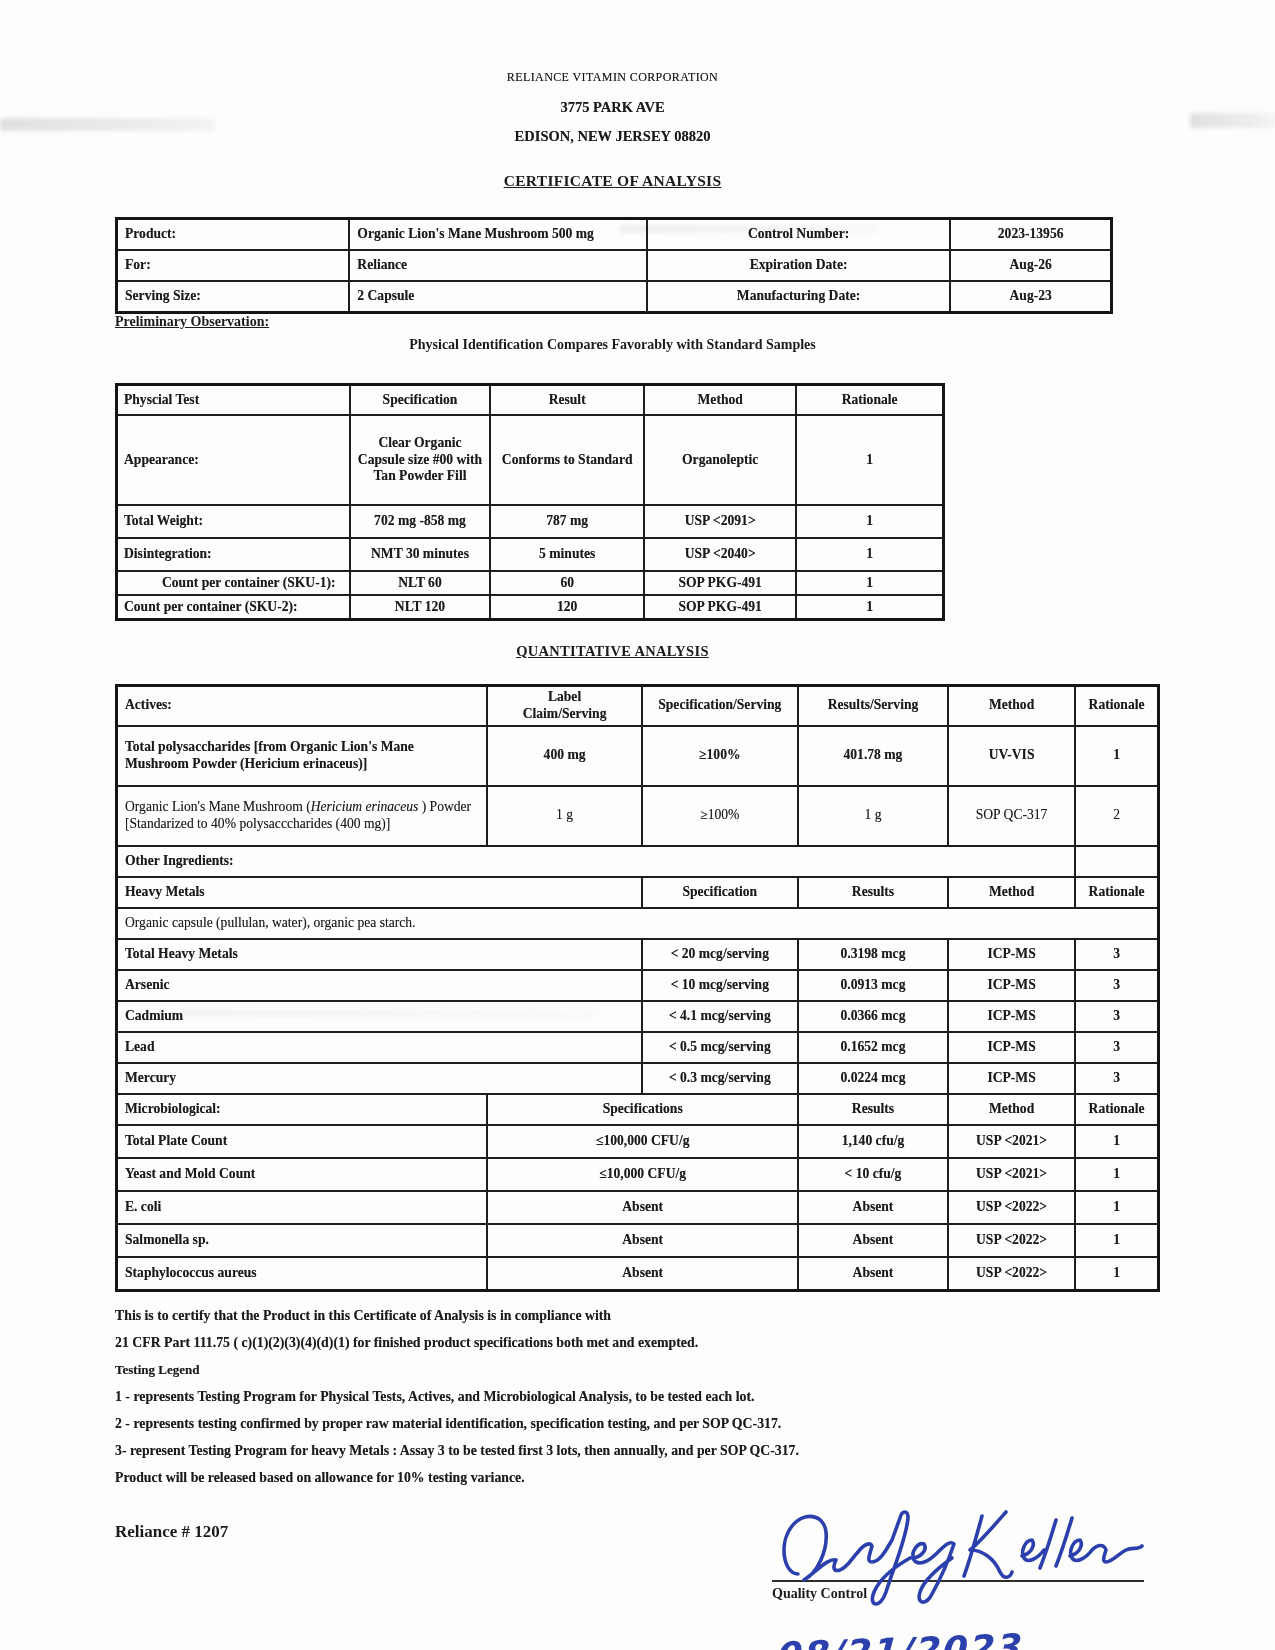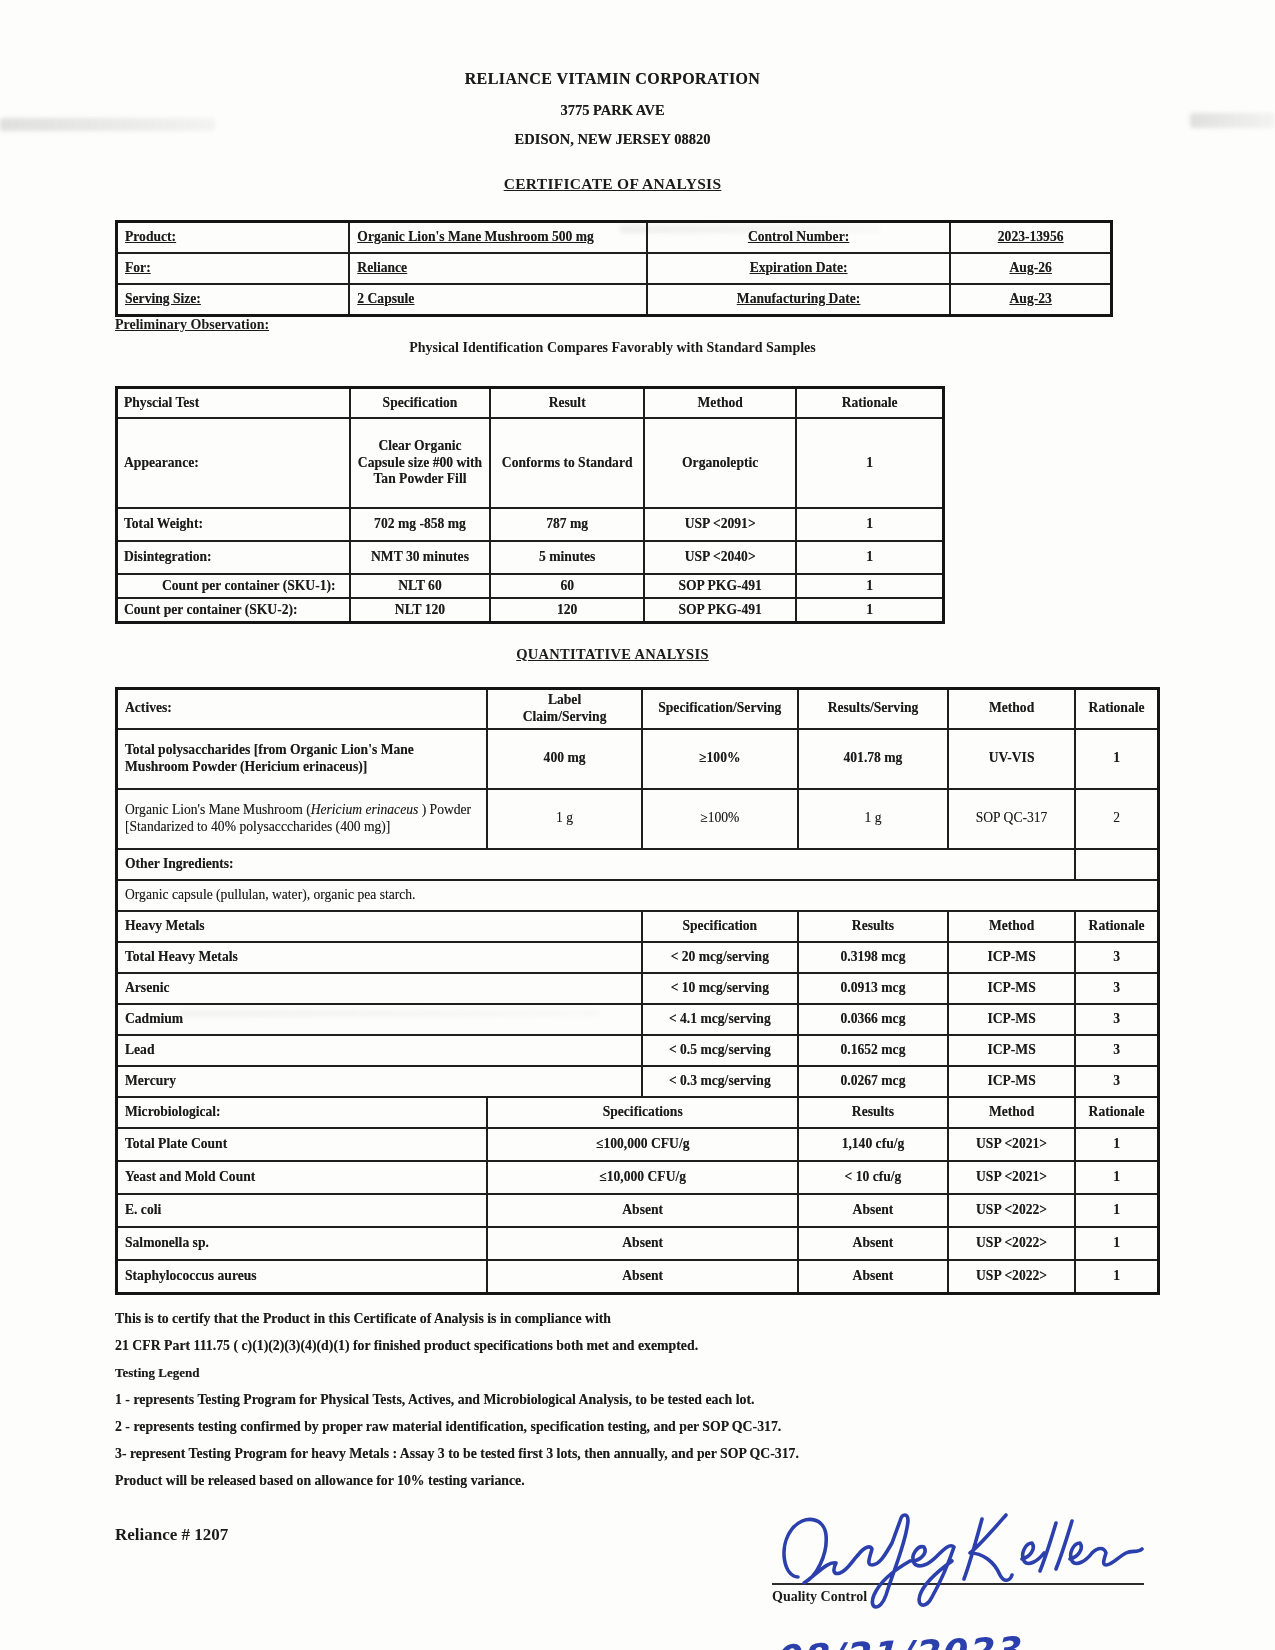--- a/index.html
+++ b/index.html
@@ -10,27 +10,27 @@
   }
   .page{position:relative;width:1045px;margin:0 auto 0 115px;padding-top:70px;}
   
   .scan-artifact{position:absolute;background:linear-gradient(90deg,rgba(120,120,120,.22),rgba(160,160,160,.10));filter:blur(2px);border-radius:3px;}
   .a1{left:0;top:118px;width:215px;height:13px;}
   .a2{right:0;top:113px;width:85px;height:15px;}
   .a3{left:620px;top:225px;width:260px;height:8px;opacity:.5;}
   .a4{left:180px;top:1010px;width:420px;height:7px;opacity:.4;}
 
   .center{text-align:center;}
-  .company{font-size:16px;font-weight:bold;letter-spacing:.4px;text-shadow:0 0 .4px rgba(0,0,0,.5);}
+  .company{font-size:12px;font-weight:normal;letter-spacing:.4px;text-shadow:0 0 .4px rgba(0,0,0,.5);}
   .addr{font-size:14.5px;font-weight:bold;margin-top:14px;text-shadow:0 0 .3px rgba(0,0,0,.45);}
   .doc-title{font-size:15.5px;font-weight:bold;text-decoration:underline;margin-top:27px;letter-spacing:.3px;}
 
   table{border-collapse:collapse;table-layout:fixed;}
   td{border:2px solid #1e1e1e;padding:2px 7px;font-size:13.6px;font-weight:bold;vertical-align:middle;line-height:1.25;text-shadow:0 0 .3px rgba(0,0,0,.4);}
-  .info-table{width:998px;margin-top:27px;border:3px solid #151515;text-decoration:underline;}
+  .info-table{width:998px;margin-top:27px;border:3px solid #151515;}
   .info-table td{height:25px;}
   .tc{text-align:center;}
   .tl{text-align:left;}
 
   .prelim-heading{font-size:14px;font-weight:bold;text-decoration:underline;}
   .prelim-note{font-size:14px;font-weight:bold;margin-top:7px;width:995px;text-align:center;}
 
   .phys-table{width:830px;margin-top:30px;border:3px solid #151515;}
   .phys-table td.hdr{height:24px;}
   .phys-table td{padding:2px 6px;}
@@ -197,30 +197,30 @@
       <td class="tc reg">≥100%</td>
       <td class="tc reg">1 g</td>
       <td class="tc reg">SOP QC-317</td>
       <td class="tc reg">2</td>
     </tr>
     <tr>
       <td class="tl" colspan="5">Other Ingredients:</td>
       <td></td>
     </tr>
     <tr>
-      <td class="tl reg" colspan="6">Organic capsule (pullulan, water), organic pea starch.</td>
-    </tr>
-    <tr>
       <td class="tl" colspan="2">Heavy Metals</td>
       <td class="tc">Specification</td>
       <td class="tc">Results</td>
       <td class="tc">Method</td>
       <td class="tc">Rationale</td>
     </tr>
     <tr>
+      <td class="tl reg" colspan="6">Organic capsule (pullulan, water), organic pea starch.</td>
+    </tr>
+    <tr>
       <td class="tl" colspan="2">Total Heavy Metals</td>
       <td class="tc">&lt; 20 mcg/serving</td>
       <td class="tc">0.3198 mcg</td>
       <td class="tc">ICP-MS</td>
       <td class="tc">3</td>
     </tr>
     <tr>
       <td class="tl" colspan="2">Arsenic</td>
       <td class="tc">&lt; 10 mcg/serving</td>
       <td class="tc">0.0913 mcg</td>
@@ -237,21 +237,21 @@
     <tr>
       <td class="tl" colspan="2">Lead</td>
       <td class="tc">&lt; 0.5 mcg/serving</td>
       <td class="tc">0.1652 mcg</td>
       <td class="tc">ICP-MS</td>
       <td class="tc">3</td>
     </tr>
     <tr>
       <td class="tl" colspan="2">Mercury</td>
       <td class="tc">&lt; 0.3 mcg/serving</td>
-      <td class="tc">0.0267 mcg</td>
+      <td class="tc">0.0224 mcg</td>
       <td class="tc">ICP-MS</td>
       <td class="tc">3</td>
     </tr>
     <tr>
       <td class="tl">Microbiological:</td>
       <td class="tc" colspan="2">Specifications</td>
       <td class="tc">Results</td>
       <td class="tc">Method</td>
       <td class="tc">Rationale</td>
     </tr>

